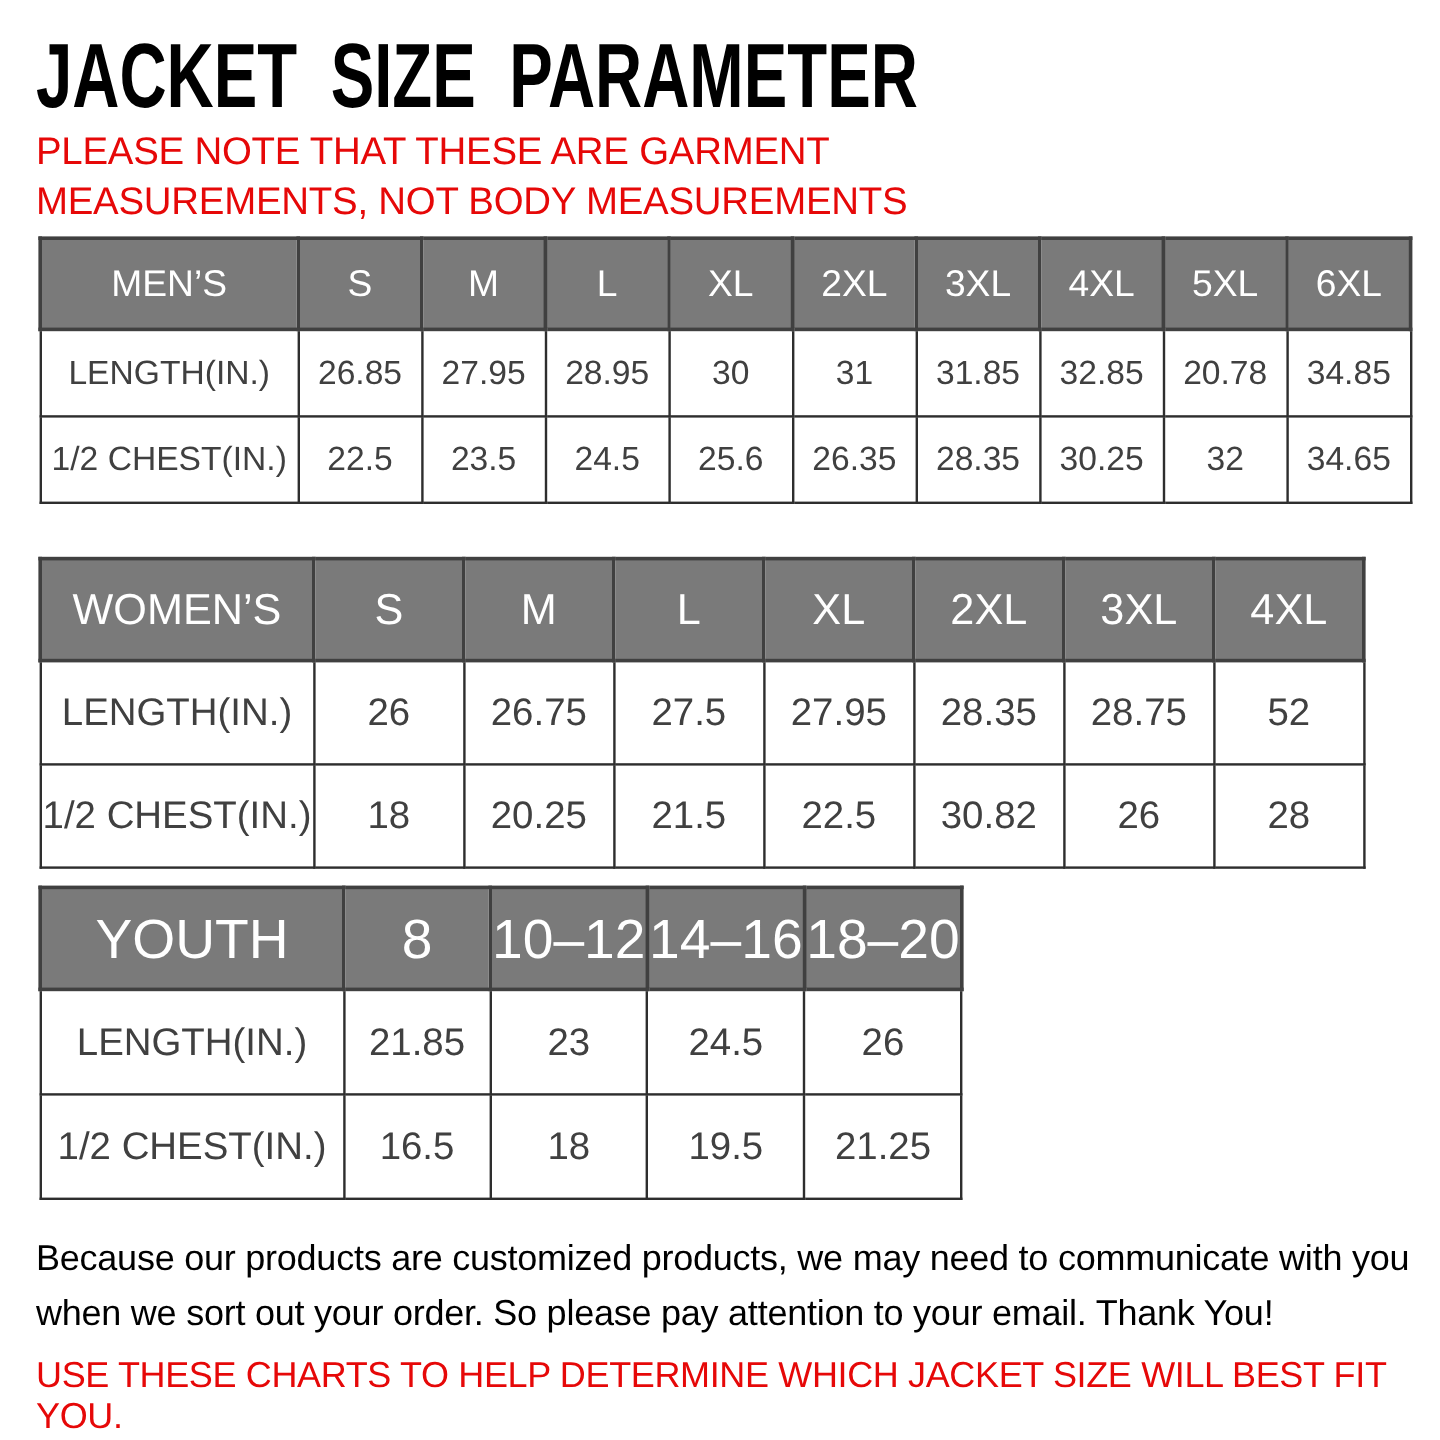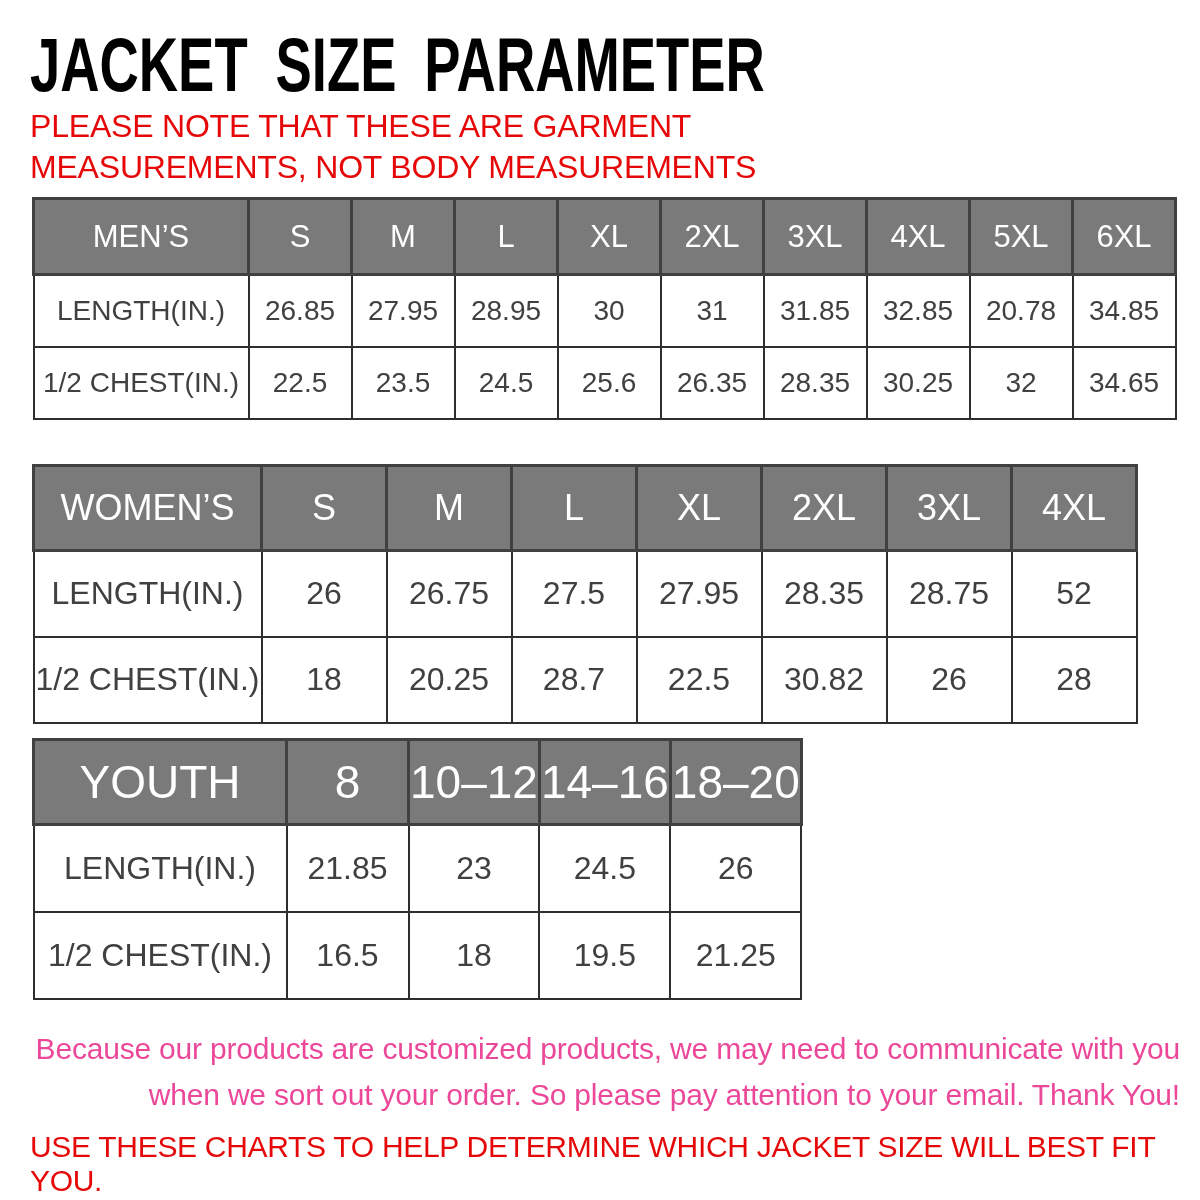--- a/index.html
+++ b/index.html
@@ -50,21 +50,21 @@
   .tbl-womens .col-size  { width: 125px; }
 
   
   .tbl-youth th { height: 85px; font-size: 46px; }
   .tbl-youth td { height: 87px; font-size: 32px; }
   .tbl-youth .col-label { width: 253px; }
   .tbl-youth .col-size  { width: 122px; }
 
   .footer-paragraph {
     position: absolute; left: 30px; top: 1026px; width: 1150px;
-    font-size: 30px; color: #ec4899; line-height: 1.53; letter-spacing: -0.2px; text-align: right;
+    font-size: 30px; color: #000000; line-height: 1.53; letter-spacing: -0.2px;
   }
   .footer-line {
     position: absolute; left: 30px; top: 1130px; width: 1150px;
     font-size: 30px; color: #e60808; letter-spacing: -0.3px;
   }
 </style>
 </head>
 <body>
 
 <h1 class="page-title">JACKET SIZE PARAMETER</h1>
@@ -159,21 +159,21 @@
           <td>27.5</td>
           <td>27.95</td>
           <td>28.35</td>
           <td>28.75</td>
           <td>52</td>
         </tr>
         <tr>
           <td>1/2 CHEST(IN.)</td>
           <td>18</td>
           <td>20.25</td>
-          <td>28.7</td>
+          <td>21.5</td>
           <td>22.5</td>
           <td>30.82</td>
           <td>26</td>
           <td>28</td>
         </tr>
       </tbody>
     </table>
   </div>
 <div id="youth-table-wrap" class="size-table-wrap">
     <table class="size-table tbl-youth">

